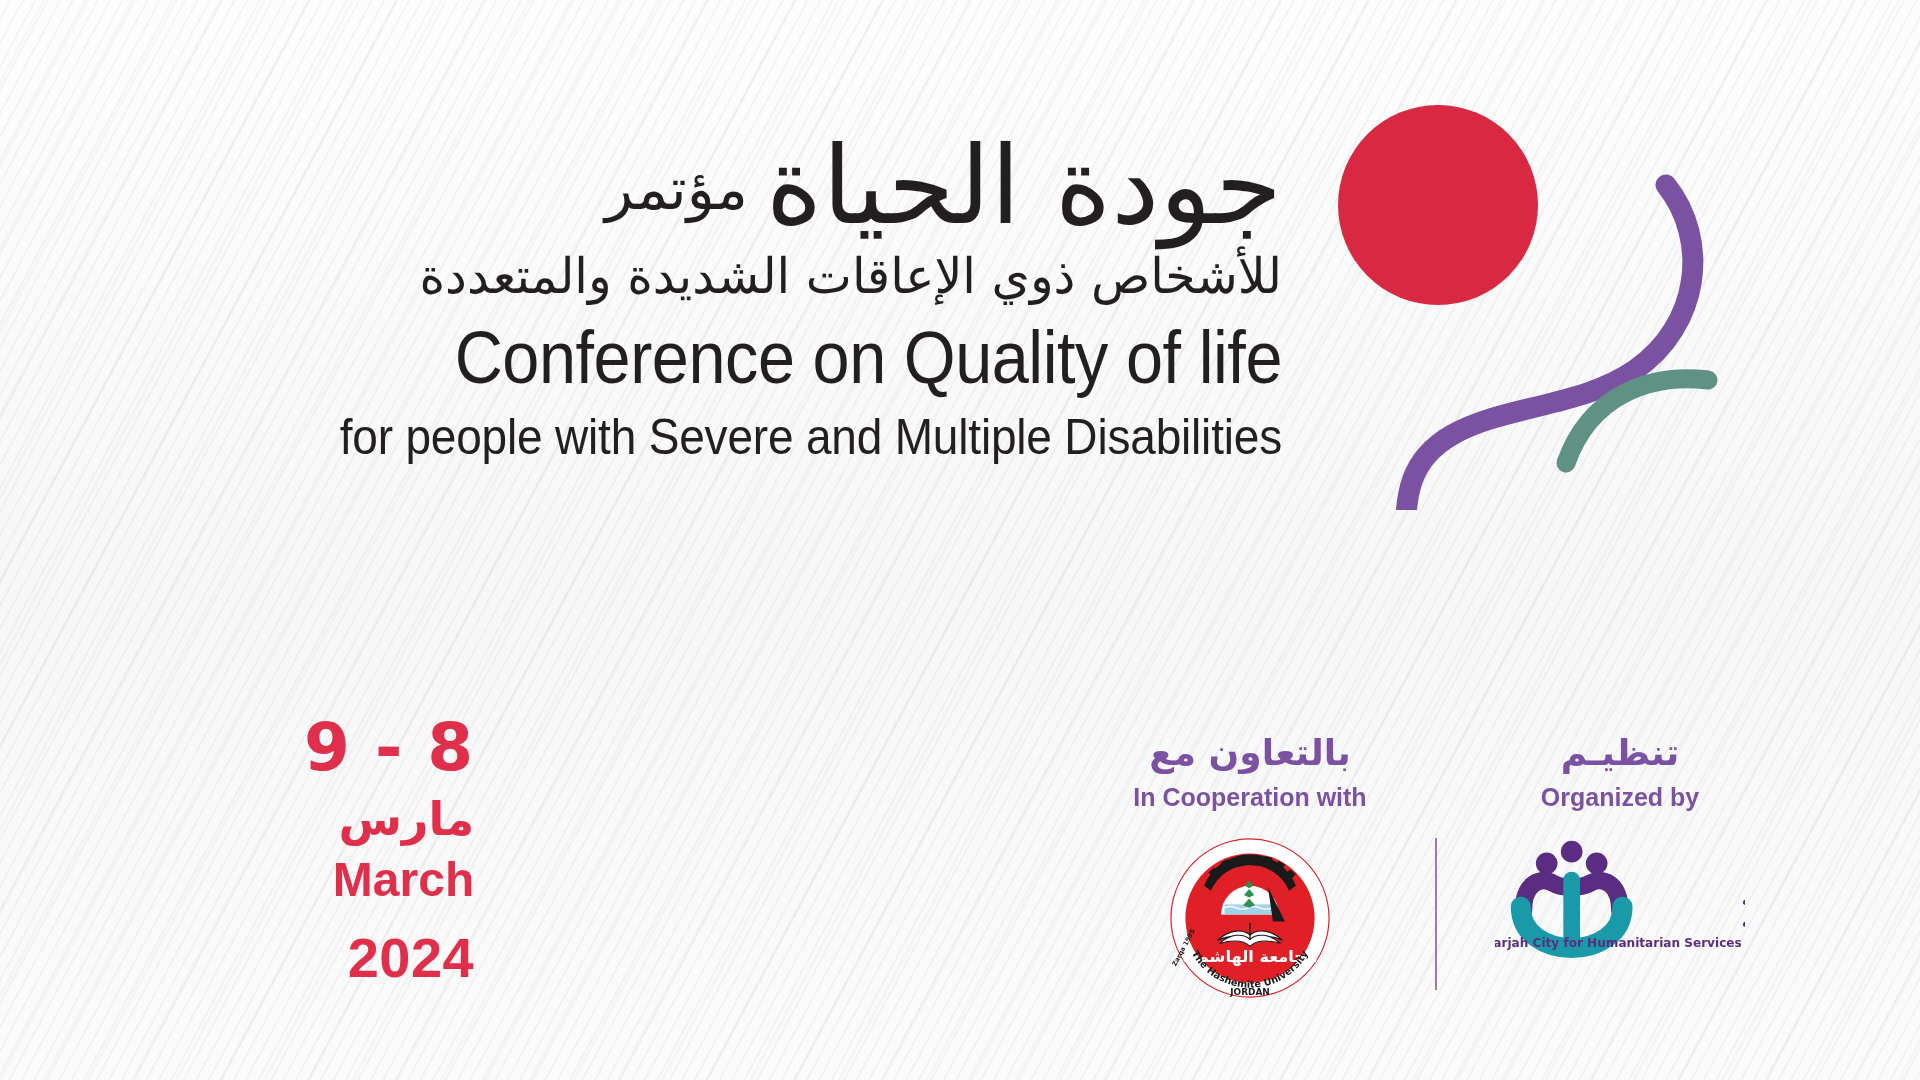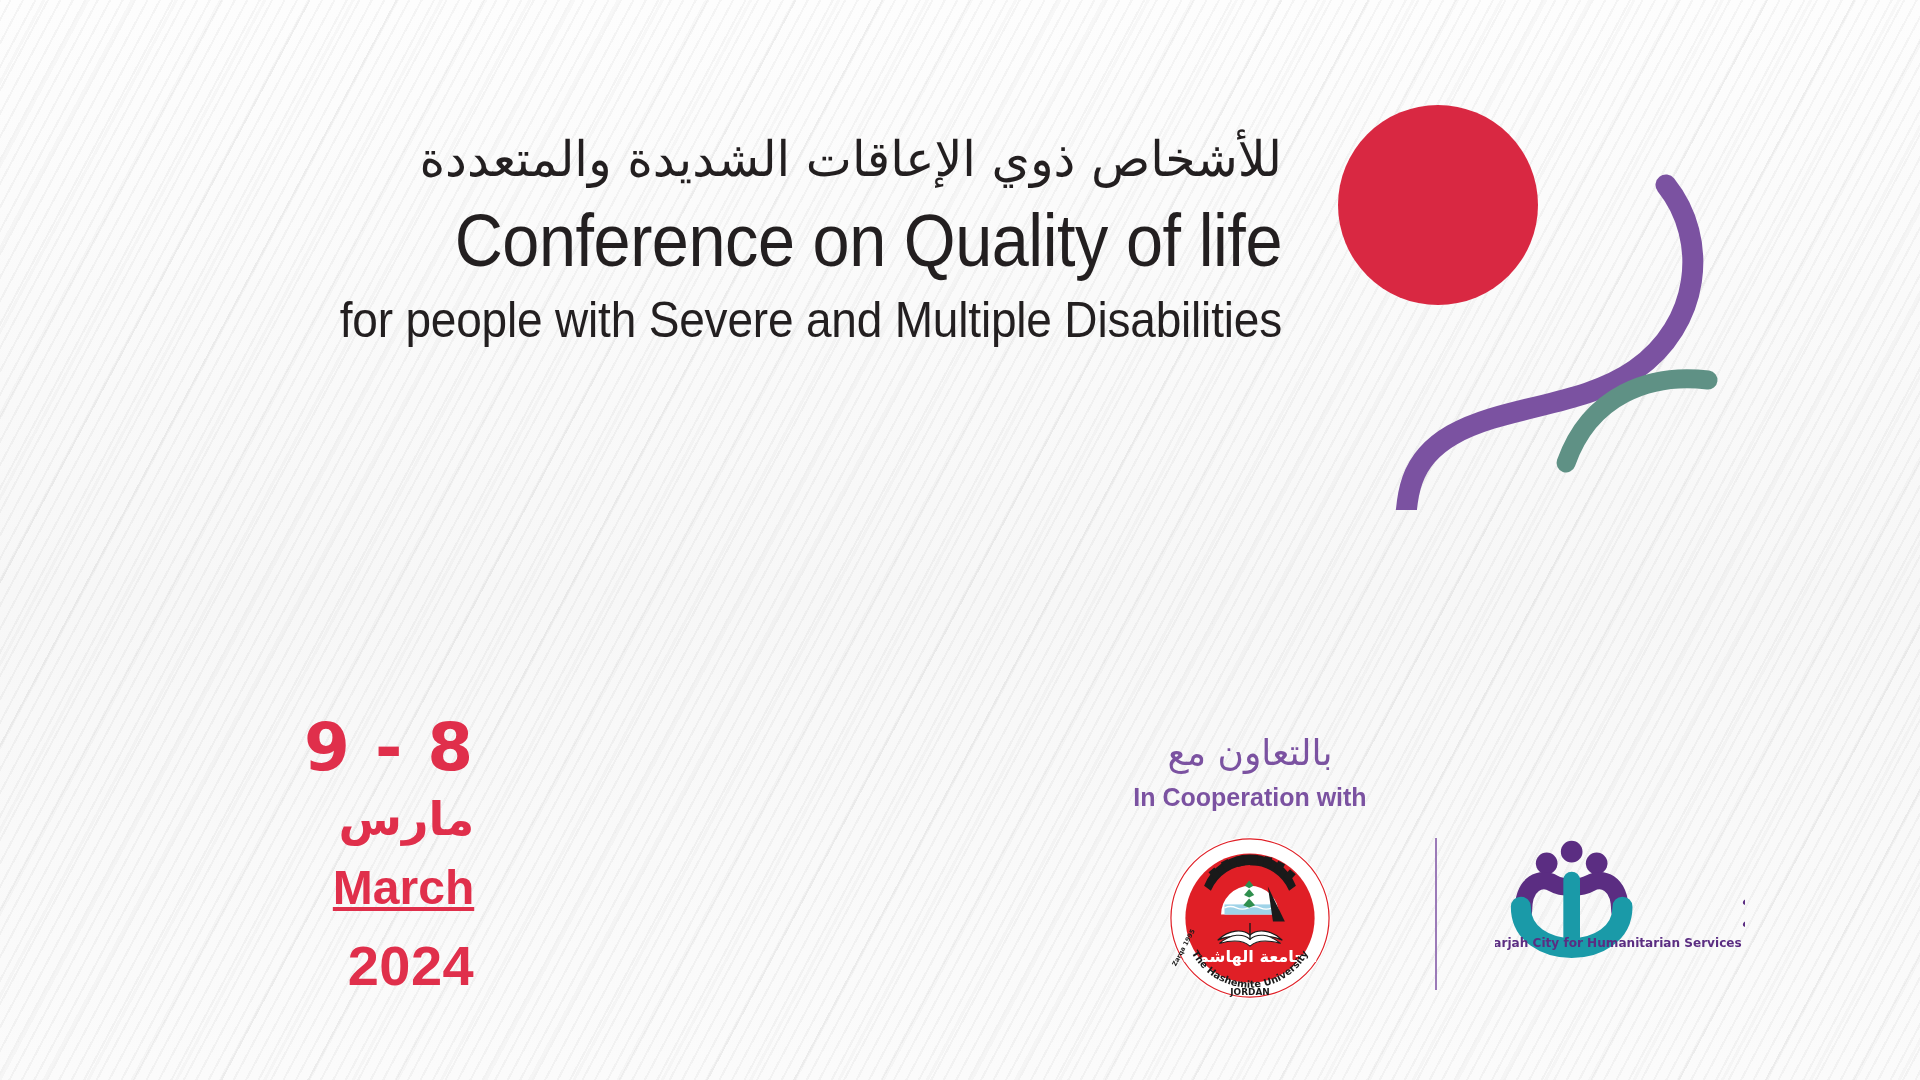--- a/index.html
+++ b/index.html
@@ -144,22 +144,21 @@
     font-weight: 600;
     line-height: 1.25;
     letter-spacing: 2px;
     margin-top: 10px;
   }
   .date-month-en {
     font-family: "Liberation Sans", sans-serif;
     font-size: 48px;
     font-weight: 700;
     line-height: 1.2;
-    margin-top: 10px;
-    text-decoration: underline;
+    margin-top: 2px;
   }
   .date-year {
     font-family: "Liberation Sans", sans-serif;
     font-size: 56px;
     font-weight: 700;
     line-height: 1.2;
     margin-top: 16px;
     letter-spacing: 0.5px;
   }
 
@@ -176,21 +175,21 @@
     text-align: center;
     color: #7b52a1;
   }
   #coop-col { left: 0px;   top: 0px; width: 340px; }
   #org-col  { left: 370px; top: 0px; width: 340px; }
 
   .partner-ar {
     font-family: "DejaVu Sans", "Liberation Sans", sans-serif;
     direction: rtl;
     font-size: 36px;
-    font-weight: 400;
+    font-weight: 700;
     letter-spacing: 1.5px;
     line-height: 1.25;
     white-space: nowrap;
   }
   .partner-en {
     font-family: "Liberation Sans", sans-serif;
     font-size: 25px;
     font-weight: 700;
     line-height: 1.3;
     margin-top: 6px;
@@ -216,20 +215,23 @@
   #coop-logo { left: 0px; }
   #org-logo  { left: 370px; }
 </style>
 </head>
 <body>
 
 <div id="poster">
 
   <div id="headline">
 
+    <div class="ar-title-row ar-main">
+      <span>جودة الحياة</span><span class="small-word">مؤتمر</span>
+    </div>
 
     <div class="ar-sub">للأشخاص ذوي الإعاقات الشديدة والمتعددة</div>
 
     <div class="en-main">Conference on Quality of life</div>
 
     <div class="en-sub">for people with Severe and Multiple Disabilities</div>
   </div>
 
   <div id="decor">
     <svg width="400" height="420" viewBox="0 0 400 420" xmlns="http://www.w3.org/2000/svg">
@@ -256,20 +258,24 @@
     </div>
   </div>
 
   <div id="partners">
 
     <div class="partner-col" id="coop-col">
       <div class="partner-ar">بالتعاون مع</div>
       <div class="partner-en">In Cooperation with</div>
     </div>
 
+    <div class="partner-col" id="org-col">
+      <div class="partner-ar">تنظيـم</div>
+      <div class="partner-en">Organized by</div>
+    </div>
 
     <div id="partner-divider"></div>
 
     <div class="logo-wrap" id="coop-logo">
       <svg width="170" height="170" viewBox="0 0 200 200" xmlns="http://www.w3.org/2000/svg">
         <defs>
           <path id="hu-outer" d="M 100,100 m -86,0 a 86,86 0 1,1 172,0 a 86,86 0 1,1 -172,0"></path>
           <path id="hu-inner" d="M 100,100 m -86,0 a 86,86 0 1,0 172,0 a 86,86 0 1,0 -172,0"></path>
         </defs>
 

